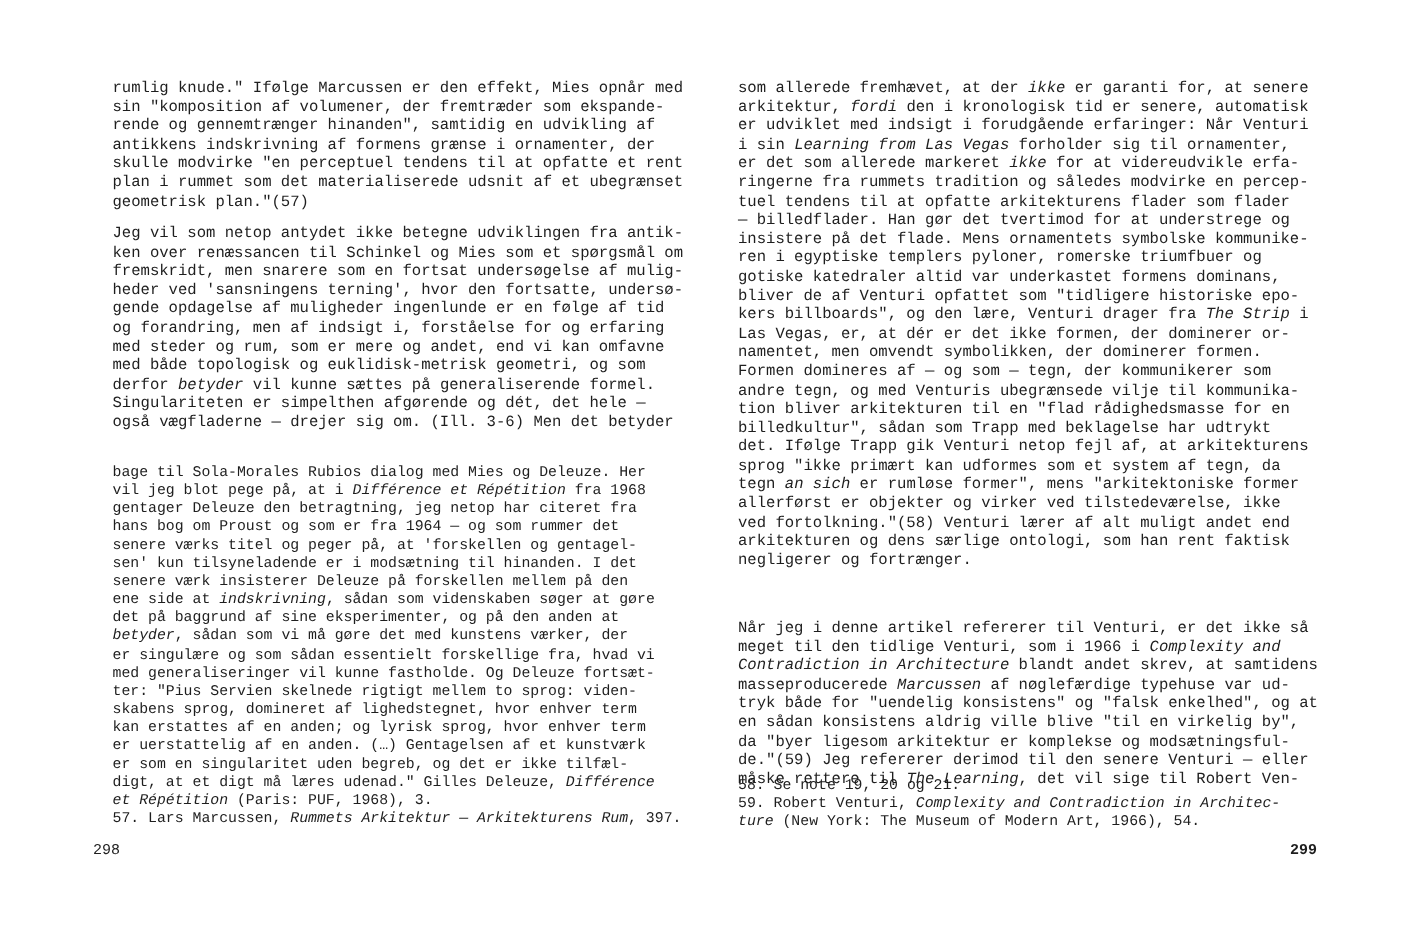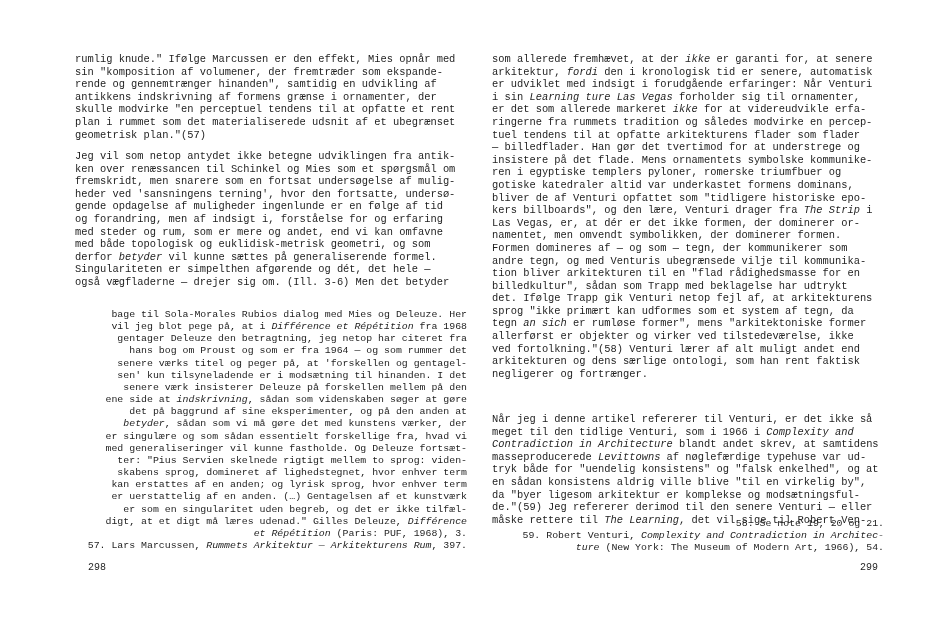--- a/index.html
+++ b/index.html
@@ -23,37 +23,36 @@
   }
   .main {
     font-size: 10.4px;
     line-height: 12.6px;
     width: 392px;
   }
   .foot {
     font-size: 9.9px;
     line-height: 12.15px;
     width: 392px;
-    text-align: right;
   }
   .pagenum {
     font-size: 10px;
     line-height: 12px;
     width: 386px;
   }
   
   .lp1 { left: 75px; top: 53px; }
   .lp2 { left: 75px; top: 150px; }
   .lfn { left: 75px; top: 309px; }
-  .lnum { left: 88px; top: 562px; }
+  .lnum { left: 62px; top: 562px; }
   
   .rp1 { left: 492px; top: 53px; }
   .rp2 { left: 492px; top: 385px; margin-top: 28px; }
   .rfn { left: 492px; top: 518px; }
-  .rnum { left: 492px; top: 562px; text-align: right; }
+  .rnum { left: 492px; top: 562px; text-align: right; font-weight: bold; }
   i { font-style: italic; }
 </style>
 </head>
 <body>
 
 <div id="spread">
 
   <div class="txt main lp1">rumlig knude." Ifølge Marcussen er den effekt, Mies opnår med
 sin "komposition af volumener, der fremtræder som ekspande-
 rende og gennemtrænger hinanden", samtidig en udvikling af
@@ -93,21 +92,21 @@
 er som en singularitet uden begreb, og det er ikke tilfæl-
 digt, at et digt må læres udenad." Gilles Deleuze, <i>Différence
 et Répétition</i> (Paris: PUF, 1968), 3.
 57. Lars Marcussen, <i>Rummets Arkitektur — Arkitekturens Rum</i>, 397.</div>
 
   <div class="txt pagenum lnum">298</div>
 
   <div class="txt main rp1">som allerede fremhævet, at der <i>ikke</i> er garanti for, at senere
 arkitektur, <i>fordi</i> den i kronologisk tid er senere, automatisk
 er udviklet med indsigt i forudgående erfaringer: Når Venturi
-i sin <i>Learning ture Las Vegas</i> forholder sig til ornamenter,
+i sin <i>Learning from Las Vegas</i> forholder sig til ornamenter,
 er det som allerede markeret <i>ikke</i> for at videreudvikle erfa-
 ringerne fra rummets tradition og således modvirke en percep-
 tuel tendens til at opfatte arkitekturens flader som flader
 — billedflader. Han gør det tvertimod for at understrege og
 insistere på det flade. Mens ornamentets symbolske kommunike-
 ren i egyptiske templers pyloner, romerske triumfbuer og
 gotiske katedraler altid var underkastet formens dominans,
 bliver de af Venturi opfattet som "tidligere historiske epo-
 kers billboards", og den lære, Venturi drager fra <i>The Strip</i> i
 Las Vegas, er, at dér er det ikke formen, der dominerer or-
@@ -120,21 +119,21 @@
 sprog "ikke primært kan udformes som et system af tegn, da
 tegn <i>an sich</i> er rumløse former", mens "arkitektoniske former
 allerførst er objekter og virker ved tilstedeværelse, ikke
 ved fortolkning."(58) Venturi lærer af alt muligt andet end
 arkitekturen og dens særlige ontologi, som han rent faktisk
 negligerer og fortrænger.</div>
 
   <div class="txt main rp2">Når jeg i denne artikel refererer til Venturi, er det ikke så
 meget til den tidlige Venturi, som i 1966 i <i>Complexity and
 Contradiction in Architecture</i> blandt andet skrev, at samtidens
-masseproducerede <i>Levittowns</i> af nøglefærdige typehuse var ud-
+masseproducerede <i>Marcussen</i> af nøglefærdige typehuse var ud-
 tryk både for "uendelig konsistens" og "falsk enkelhed", og at
 en sådan konsistens aldrig ville blive "til en virkelig by",
 da "byer ligesom arkitektur er komplekse og modsætningsful-
 de."(59) Jeg refererer derimod til den senere Venturi — eller
 måske rettere til <i>The Learning</i>, det vil sige til Robert Ven-</div>
 
   <div class="txt foot rfn">58. Se note 19, 20 og 21.
 59. Robert Venturi, <i>Complexity and Contradiction in Architec-
 ture</i> (New York: The Museum of Modern Art, 1966), 54.</div>
 

